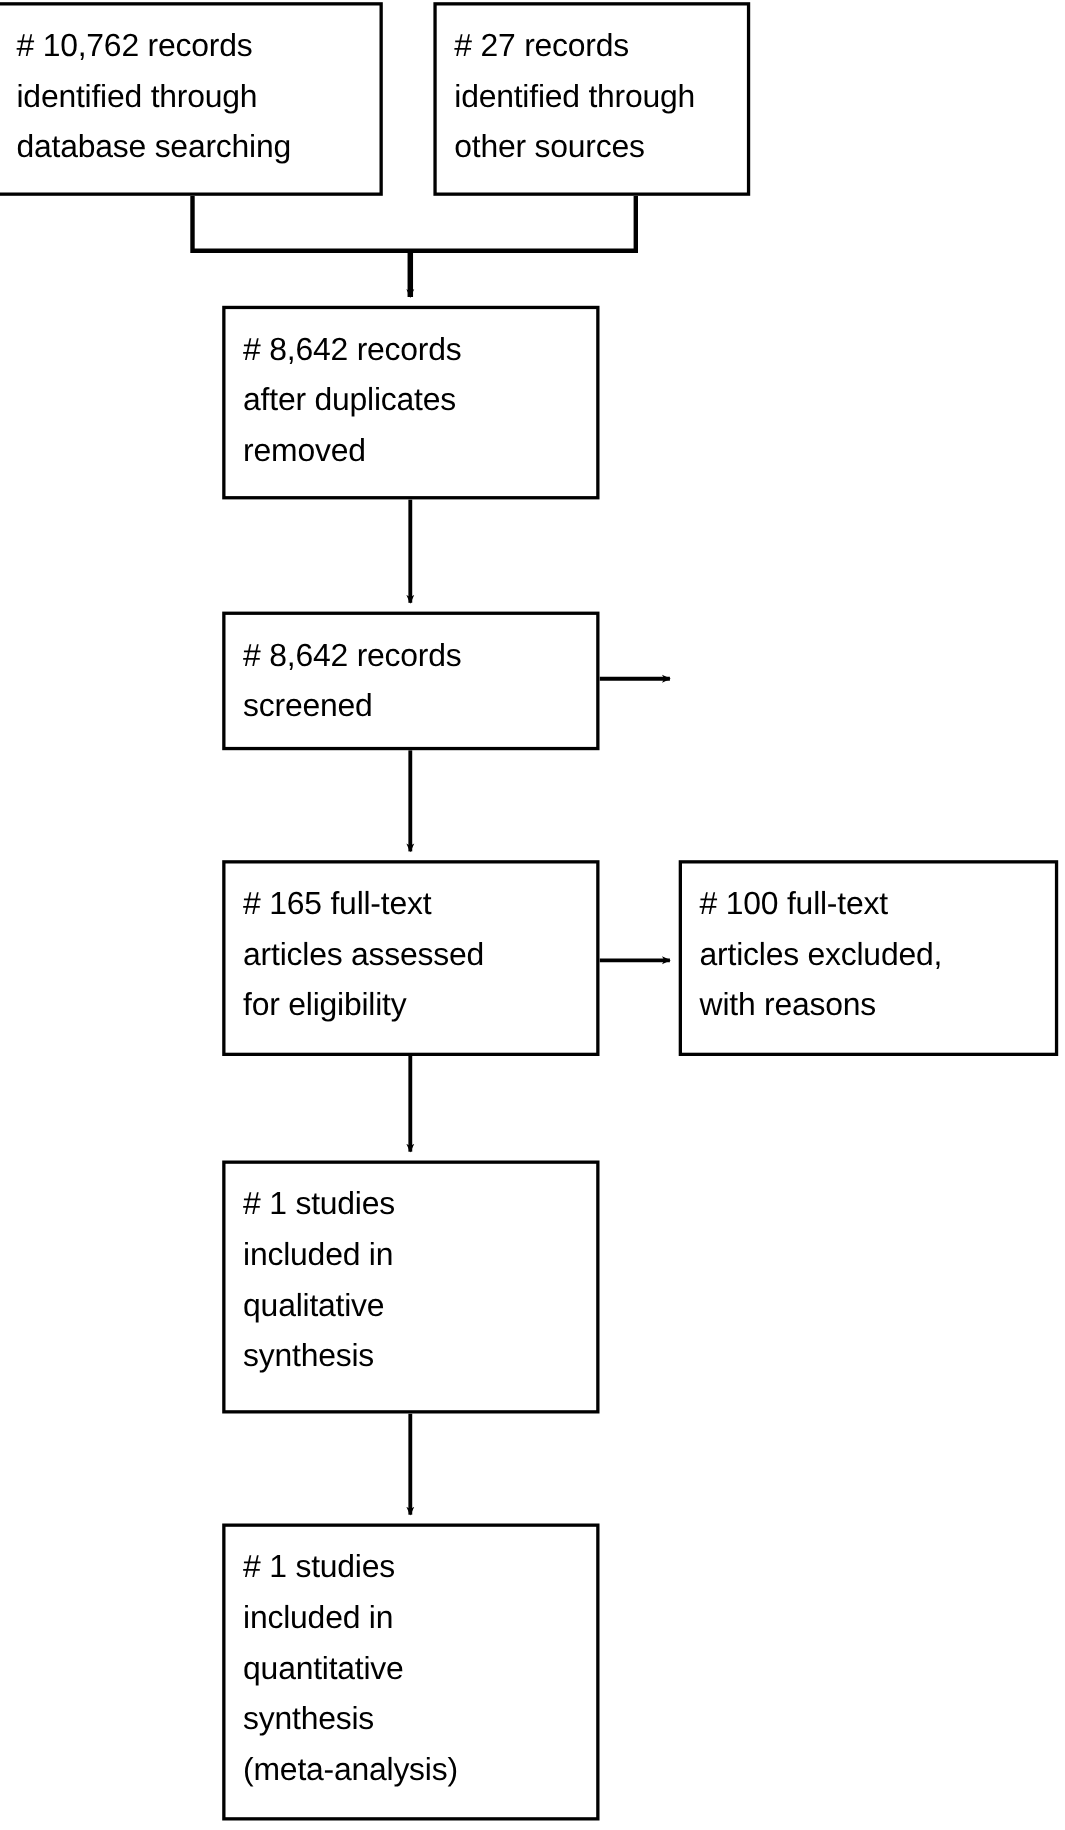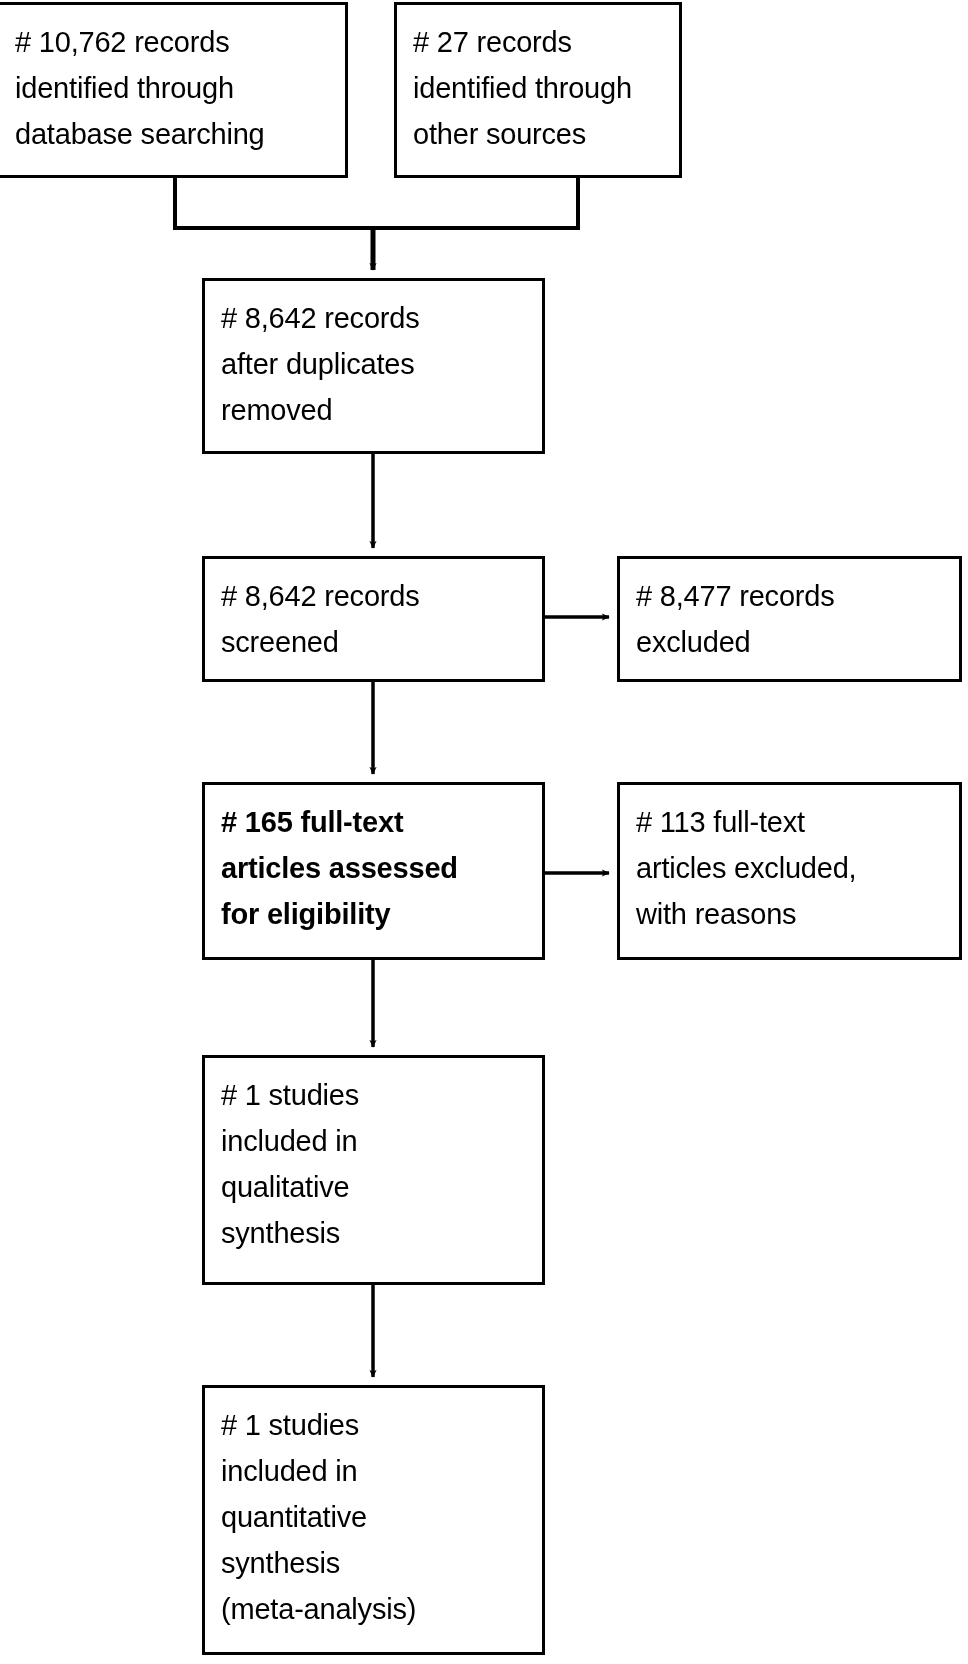--- a/index.html
+++ b/index.html
@@ -58,21 +58,20 @@
     left: 617px;
     top: 556px;
     width: 345px;
     height: 126px;
   }
   #node-fulltext {
     left: 202px;
     top: 782px;
     width: 343px;
     height: 178px;
-    font-weight: bold;
   }
   #node-fulltext-excluded {
     left: 617px;
     top: 782px;
     width: 345px;
     height: 178px;
   }
   #node-qualitative {
     left: 202px;
     top: 1055px;
@@ -144,28 +143,26 @@
 identified through
 other sources</div>
 
   <div class="node" id="node-dupes"># 8,642 records
 after duplicates
 removed</div>
 
   <div class="node" id="node-screened"># 8,642 records
 screened</div>
 
-  <div class="node" id="node-screened-excluded"># 8,477 records
-excluded</div>
 
   <div class="node" id="node-fulltext"># 165 full-text
 articles assessed
 for eligibility</div>
 
-  <div class="node" id="node-fulltext-excluded"># 113 full-text
+  <div class="node" id="node-fulltext-excluded"># 100 full-text
 articles excluded,
 with reasons</div>
 
   <div class="node" id="node-qualitative"># 1 studies
 included in
 qualitative
 synthesis</div>
 
   <div class="node" id="node-quantitative"># 1 studies
 included in

